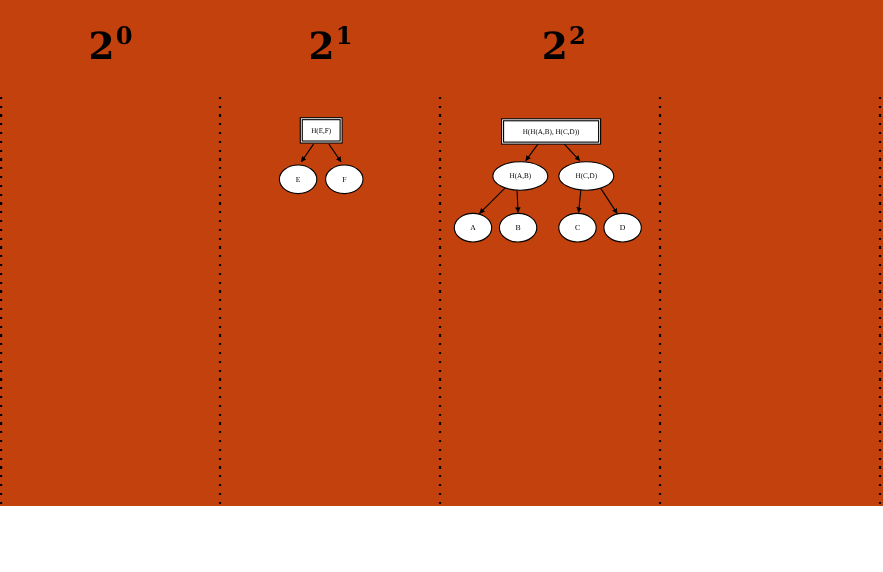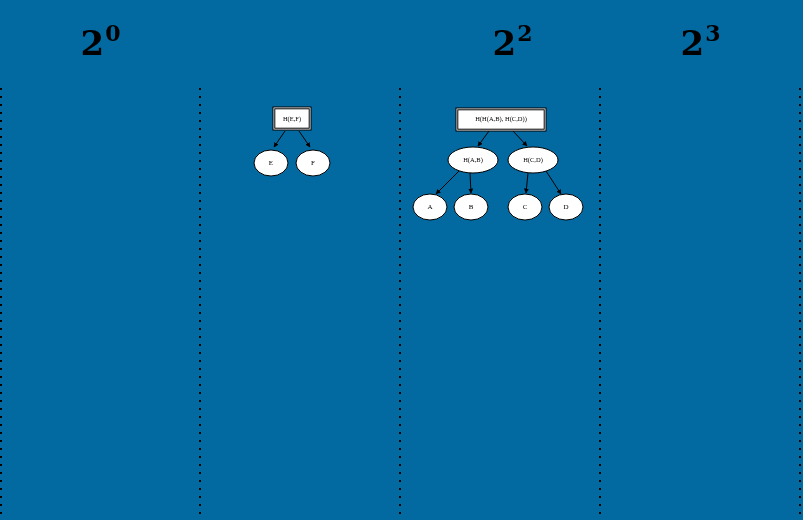--- a/index.html
+++ b/index.html
@@ -3,22 +3,22 @@
 <meta charset="utf-8">
 <style>
   html, body {
     margin: 0;
     padding: 0;
     background: #ffffff;
   }
   #canvas {
     position: relative;
     width: 803px;
-    height: 520px;
-    background: #0369a1;
+    height: 460px;
+    background: #c2410c;
     overflow: hidden;
     font-family: "Liberation Serif", "DejaVu Serif", serif;
   }
   
   .col-header {
     position: absolute;
     top: 26px;
     width: 200px;
     text-align: center;
     font-family: "DejaVu Serif", "Liberation Serif", serif;
@@ -94,25 +94,25 @@
   .label-leaf   { font-size: 7px; }
 </style>
 </head>
 <body>
 
 <div id="canvas">
 
   <div class="col-header" style="left:0px;">
     <span>2</span><span class="exp">0</span>
   </div>
+  <div class="col-header" style="left:200px;">
+    <span>2</span><span class="exp">1</span>
+  </div>
   <div class="col-header" style="left:412px;">
     <span>2</span><span class="exp">2</span>
-  </div>
-  <div class="col-header" style="left:600px;">
-    <span>2</span><span class="exp">3</span>
   </div>
 
   <div class="divider" style="left:0px;"></div>
   <div class="divider" style="left:199px;"></div>
   <div class="divider" style="left:399px;"></div>
   <div class="divider" style="left:599px;"></div>
   <div class="divider" style="left:799px;"></div>
 
   <div class="tree-layer">
     <svg width="803" height="520" viewBox="0 0 803 520" xmlns="http://www.w3.org/2000/svg">

